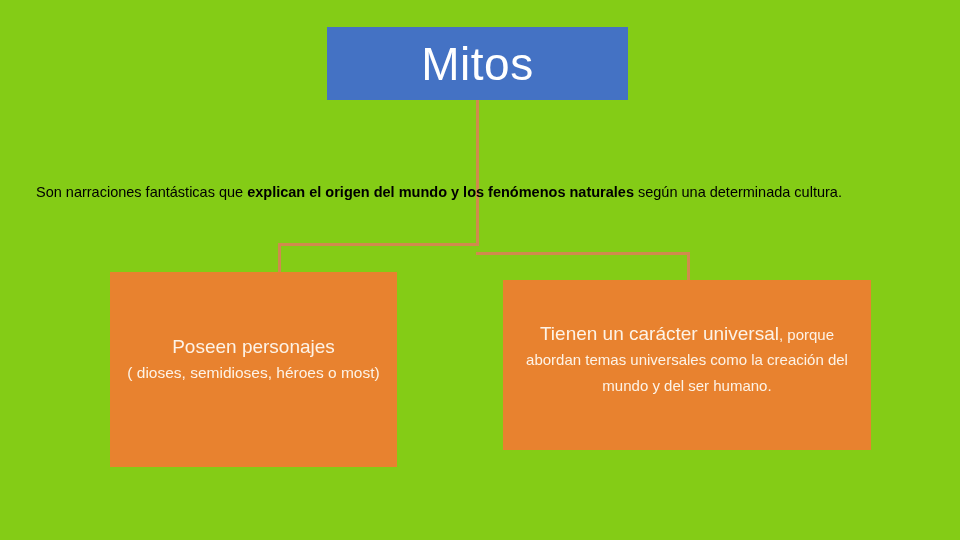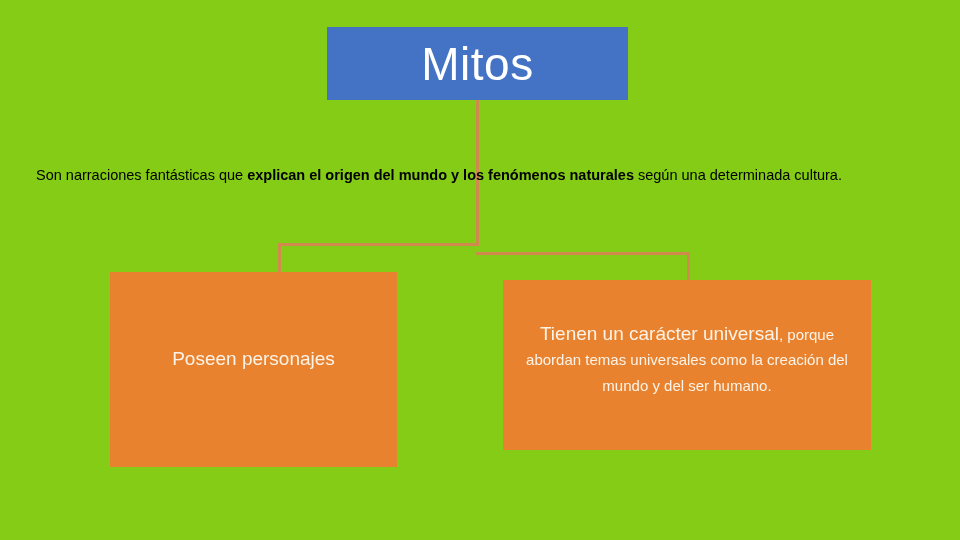--- a/index.html
+++ b/index.html
@@ -77,21 +77,21 @@
     left: 687px;
     top: 252px;
     width: 3px;
     height: 29px;
   }
 
   
   #description {
     position: absolute;
     left: 36px;
-    top: 166px;
+    top: 183px;
     width: 898px;
     font-size: 14.5px;
     color: #000000;
     line-height: 1.3;
     white-space: nowrap;
   }
   #description .bold {
     font-weight: 700;
   }
   #description .normal {
@@ -165,20 +165,21 @@
   <div class="conn" id="conn-arm-left"></div>
   <div class="conn" id="conn-drop-left"></div>
   <div class="conn" id="conn-arm-right"></div>
   <div class="conn" id="conn-drop-right"></div>
 
   <div id="description"><span class="normal">Son narraciones fantásticas que </span><span class="bold">explican el origen del mundo  y los fenómenos naturales</span><span class="normal"> según una determinada cultura.</span></div>
 
   <div class="branch-box" id="branch-box-left">
     <div id="branch-left-inner">
       <div class="lead-line">Poseen personajes</div>
+      <div class="sub-line" id="branch-left-sub">( dioses, semidioses, héroes o most)</div>
     </div>
   </div>
 
   <div class="branch-box" id="branch-box-right">
     <div id="branch-right-inner">
       <div id="branch-right-text"><span>Tienen un carácter universal</span><span class="small">, porque abordan temas universales como la creación del mundo y del ser humano.</span></div>
     </div>
   </div>
 
 </div>

